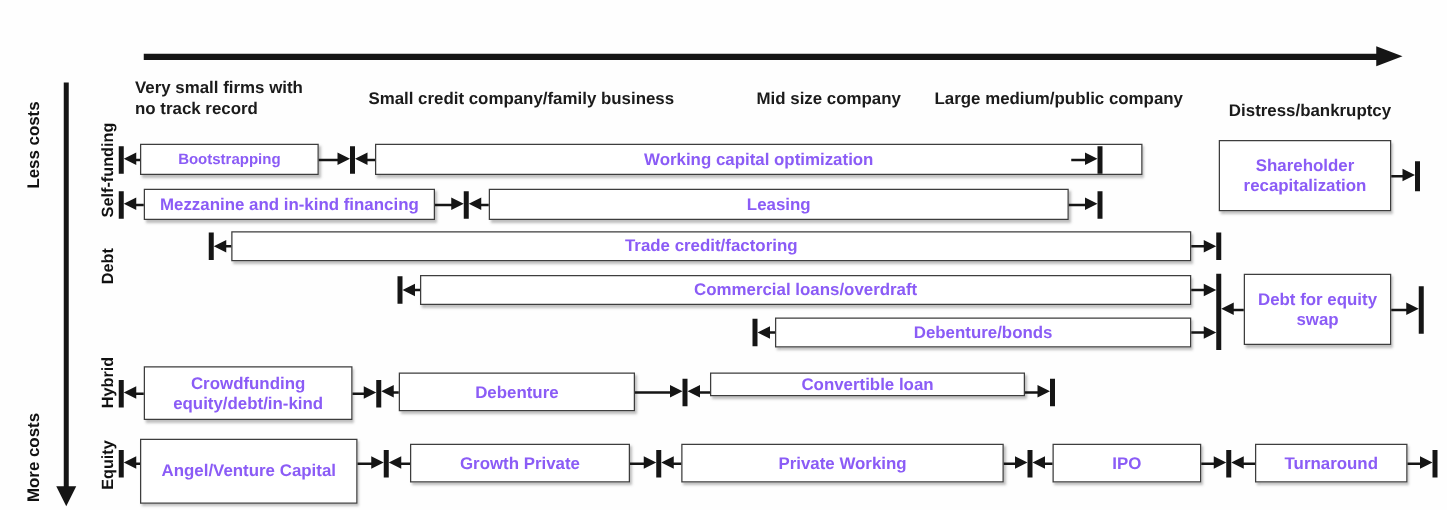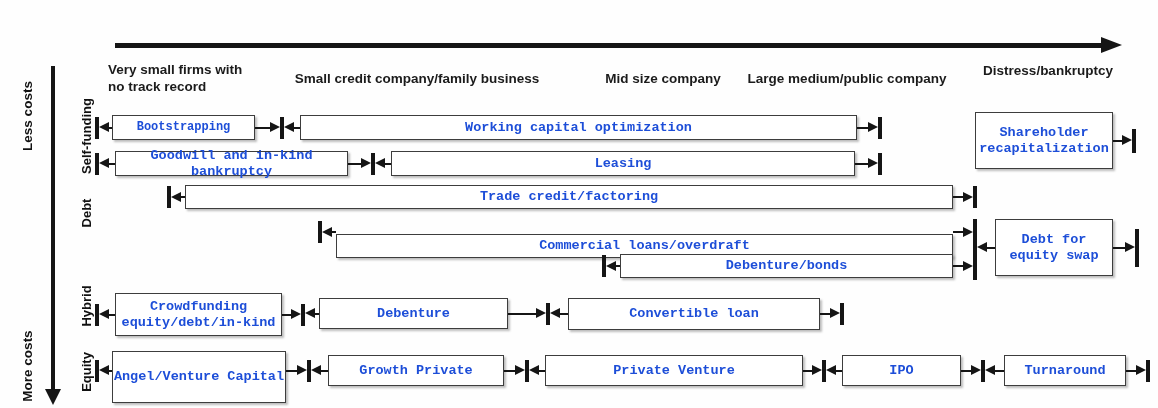--- a/index.html
+++ b/index.html
@@ -11,23 +11,22 @@
   .hline{position:absolute;background:#151515;}
   .vbar{position:absolute;width:4px;background:#151515;}
   .ah-l{position:absolute;width:0;height:0;border-top:5.5px solid transparent;border-bottom:5.5px solid transparent;border-right:10px solid #151515;}
   .ah-r{position:absolute;width:0;height:0;border-top:5.5px solid transparent;border-bottom:5.5px solid transparent;border-left:10px solid #151515;}
   .hdr{position:absolute;font-weight:700;font-size:13.5px;color:#1b1b1b;line-height:1.25;}
   .rot{position:absolute;font-weight:700;font-size:13px;color:#111;white-space:nowrap;
        transform:translate(-50%,-50%) rotate(-90deg);}
   .ibox{
     position:absolute;box-sizing:border-box;border:1.5px solid #3d3d3d;background:#ffffff;
     display:flex;align-items:center;justify-content:center;text-align:center;
-    font-weight:700;font-size:13.5px;line-height:1.15;color:#1d4ed8;
+    font-weight:700;font-size:13.5px;line-height:1.15;color:#8b5cf6;
     box-shadow:1.5px 2px 2px rgba(110,110,110,0.45);
-    font-family:Liberation Mono, monospace;
   }
   #top-axis-line{left:115px;top:43px;width:988px;height:5px;}
   #top-axis-head{position:absolute;left:1101px;top:37px;width:0;height:0;
     border-top:8.5px solid transparent;border-bottom:8.5px solid transparent;border-left:21px solid #151515;}
   #cost-axis-line{left:51px;top:66px;width:4px;height:324px;background:#151515;position:absolute;}
   #cost-axis-head{position:absolute;left:45px;top:389px;width:0;height:0;
     border-left:8px solid transparent;border-right:8px solid transparent;border-top:16px solid #151515;}
   #less-costs{left:27px;top:116px;font-size:13.5px;}
   #more-costs{left:27px;top:366px;font-size:13.5px;}
 </style>
@@ -42,54 +41,54 @@
   <div id="cost-axis-head"></div>
   <div class="rot" id="less-costs">Less costs</div>
   <div class="rot" id="more-costs">More costs</div>
 
   <div id="stage-headers">
       <div class="hdr" style="top: 62px; left: 108px; white-space: pre-line;">Very small firms with
 no track record</div>
       <div class="hdr" style="top: 71px; left: 417px; transform: translateX(-50%); white-space: nowrap;">Small credit company/family business</div>
       <div class="hdr" style="top: 71px; left: 663px; transform: translateX(-50%); white-space: nowrap;">Mid size company</div>
       <div class="hdr" style="top: 71px; left: 847px; transform: translateX(-50%); white-space: nowrap;">Large medium/public company</div>
-      <div class="hdr" style="top: 63px; left: 1048px; transform: translateX(-50%); white-space: nowrap;">Distress/bankruptcy</div>
+      <div class="hdr" style="top: 81px; left: 1048px; transform: translateX(-50%); white-space: nowrap;">Distress/bankruptcy</div>
     </div>
   <div id="group-labels">
       <div class="rot" style="left: 86px; top: 136px;">Self-funding</div>
       <div class="rot" style="left: 86px; top: 213px;">Debt</div>
       <div class="rot" style="left: 86px; top: 306px;">Hybrid</div>
       <div class="rot" style="left: 86px; top: 372px;">Equity</div>
     </div>
   <div id="instruments">
       <div class="ibox" style="left: 112px; top: 115px; width: 143px; height: 25px;">
         <span style="font-size: 12px;">Bootstrapping</span>
       </div>
       <div class="hline" style="left: 107px; top: 126.5px; width: 5px; height: 2px;"></div>
       <div class="ah-l" style="left: 99px; top: 122px;"></div>
       <div class="vbar" style="left: 95px; top: 116.5px; height: 22px;"></div>
       <div class="hline" style="left: 255px; top: 126.5px; width: 16px; height: 2px;"></div>
       <div class="ah-r" style="left: 270px; top: 122px;"></div>
       <div class="vbar" style="left: 280px; top: 116.5px; height: 22px;"></div>
-      <div class="ibox" style="left: 300px; top: 115px; width: 557px; height: 25px;">
+      <div class="ibox" style="left: 300px; top: 115px; width: 614px; height: 25px;">
         <span>Working capital optimization</span>
       </div>
       <div class="hline" style="left: 292px; top: 126.5px; width: 8px; height: 2px;"></div>
       <div class="ah-l" style="left: 284px; top: 122px;"></div>
       <div class="hline" style="left: 857px; top: 126.5px; width: 12px; height: 2px;"></div>
       <div class="ah-r" style="left: 868px; top: 122px;"></div>
       <div class="vbar" style="left: 878px; top: 116.5px; height: 22px;"></div>
       <div class="ibox" style="left: 975px; top: 112px; width: 138px; height: 57px;">
         <span>Shareholder recapitalization</span>
       </div>
       <div class="hline" style="left: 1113px; top: 139.5px; width: 10px; height: 2px;"></div>
       <div class="ah-r" style="left: 1122px; top: 135px;"></div>
       <div class="vbar" style="left: 1132px; top: 128.5px; height: 24px;"></div>
       <div class="ibox" style="left: 115px; top: 151px; width: 233px; height: 25px;">
-        <span>Goodwill and in-kind bankruptcy</span>
+        <span>Mezzanine and in-kind financing</span>
       </div>
       <div class="hline" style="left: 107px; top: 162.5px; width: 8px; height: 2px;"></div>
       <div class="ah-l" style="left: 99px; top: 158px;"></div>
       <div class="vbar" style="left: 95px; top: 152.5px; height: 22px;"></div>
       <div class="hline" style="left: 348px; top: 162.5px; width: 14px; height: 2px;"></div>
       <div class="ah-r" style="left: 361px; top: 158px;"></div>
       <div class="vbar" style="left: 371px; top: 152.5px; height: 22px;"></div>
       <div class="ibox" style="left: 391px; top: 151px; width: 464px; height: 25px;">
         <span>Leasing</span>
       </div>
@@ -100,21 +99,21 @@
       <div class="vbar" style="left: 878px; top: 152.5px; height: 22px;"></div>
       <div class="ibox" style="left: 185px; top: 185px; width: 768px; height: 24px;">
         <span>Trade credit/factoring</span>
       </div>
       <div class="hline" style="left: 179px; top: 196px; width: 6px; height: 2px;"></div>
       <div class="ah-l" style="left: 171px; top: 191.5px;"></div>
       <div class="vbar" style="left: 167px; top: 186px; height: 22px;"></div>
       <div class="hline" style="left: 953px; top: 196px; width: 11px; height: 2px;"></div>
       <div class="ah-r" style="left: 963px; top: 191.5px;"></div>
       <div class="vbar" style="left: 973px; top: 186px; height: 22px;"></div>
-      <div class="ibox" style="left: 336px; top: 220px; width: 617px; height: 24px; margin-top: 14px;">
+      <div class="ibox" style="left: 336px; top: 220px; width: 617px; height: 24px;">
         <span>Commercial loans/overdraft</span>
       </div>
       <div class="hline" style="left: 330px; top: 231px; width: 6px; height: 2px;"></div>
       <div class="ah-l" style="left: 322px; top: 226.5px;"></div>
       <div class="vbar" style="left: 318px; top: 221px; height: 22px;"></div>
       <div class="hline" style="left: 953px; top: 231px; width: 11px; height: 2px;"></div>
       <div class="ah-r" style="left: 963px; top: 226.5px;"></div>
       <div class="vbar" style="left: 973px; top: 219px; height: 61px;"></div>
       <div class="ibox" style="left: 620px; top: 254px; width: 333px; height: 24px; justify-content: center;">
         <span>Debenture/bonds</span>
@@ -142,21 +141,21 @@
       <div class="ah-r" style="left: 291px; top: 309px;"></div>
       <div class="vbar" style="left: 301px; top: 303.5px; height: 22px;"></div>
       <div class="ibox" style="left: 319px; top: 298px; width: 189px; height: 31px;">
         <span>Debenture</span>
       </div>
       <div class="hline" style="left: 313px; top: 312.5px; width: 6px; height: 2px;"></div>
       <div class="ah-l" style="left: 305px; top: 308px;"></div>
       <div class="hline" style="left: 508px; top: 312.5px; width: 29px; height: 2px;"></div>
       <div class="ah-r" style="left: 536px; top: 308px;"></div>
       <div class="vbar" style="left: 546px; top: 302.5px; height: 22px;"></div>
-      <div class="ibox" style="left: 568px; top: 298px; width: 252px; height: 32px;">
+      <div class="ibox" style="left: 568px; top: 298px; width: 252px; height: 19px;">
         <span>Convertible loan</span>
       </div>
       <div class="hline" style="left: 558px; top: 312.5px; width: 10px; height: 2px;"></div>
       <div class="ah-l" style="left: 550px; top: 308px;"></div>
       <div class="hline" style="left: 820px; top: 312.5px; width: 11px; height: 2px;"></div>
       <div class="ah-r" style="left: 830px; top: 308px;"></div>
       <div class="vbar" style="left: 840px; top: 302.5px; height: 22px;"></div>
       <div class="ibox" style="left: 112px; top: 351px; width: 174px; height: 52px;">
         <span>Angel/Venture Capital</span>
       </div>
@@ -168,21 +167,21 @@
       <div class="vbar" style="left: 307px; top: 359.5px; height: 22px;"></div>
       <div class="ibox" style="left: 328px; top: 355px; width: 176px; height: 31px;">
         <span>Growth Private</span>
       </div>
       <div class="hline" style="left: 319px; top: 369.5px; width: 9px; height: 2px;"></div>
       <div class="ah-l" style="left: 311px; top: 365px;"></div>
       <div class="hline" style="left: 504px; top: 369.5px; width: 12px; height: 2px;"></div>
       <div class="ah-r" style="left: 515px; top: 365px;"></div>
       <div class="vbar" style="left: 525px; top: 359.5px; height: 22px;"></div>
       <div class="ibox" style="left: 545px; top: 355px; width: 258px; height: 31px;">
-        <span>Private Venture</span>
+        <span>Private Working</span>
       </div>
       <div class="hline" style="left: 537px; top: 369.5px; width: 8px; height: 2px;"></div>
       <div class="ah-l" style="left: 529px; top: 365px;"></div>
       <div class="hline" style="left: 803px; top: 369.5px; width: 10px; height: 2px;"></div>
       <div class="ah-r" style="left: 812px; top: 365px;"></div>
       <div class="vbar" style="left: 822px; top: 359.5px; height: 22px;"></div>
       <div class="ibox" style="left: 842px; top: 355px; width: 119px; height: 31px;">
         <span>IPO</span>
       </div>
       <div class="hline" style="left: 834px; top: 369.5px; width: 8px; height: 2px;"></div>

